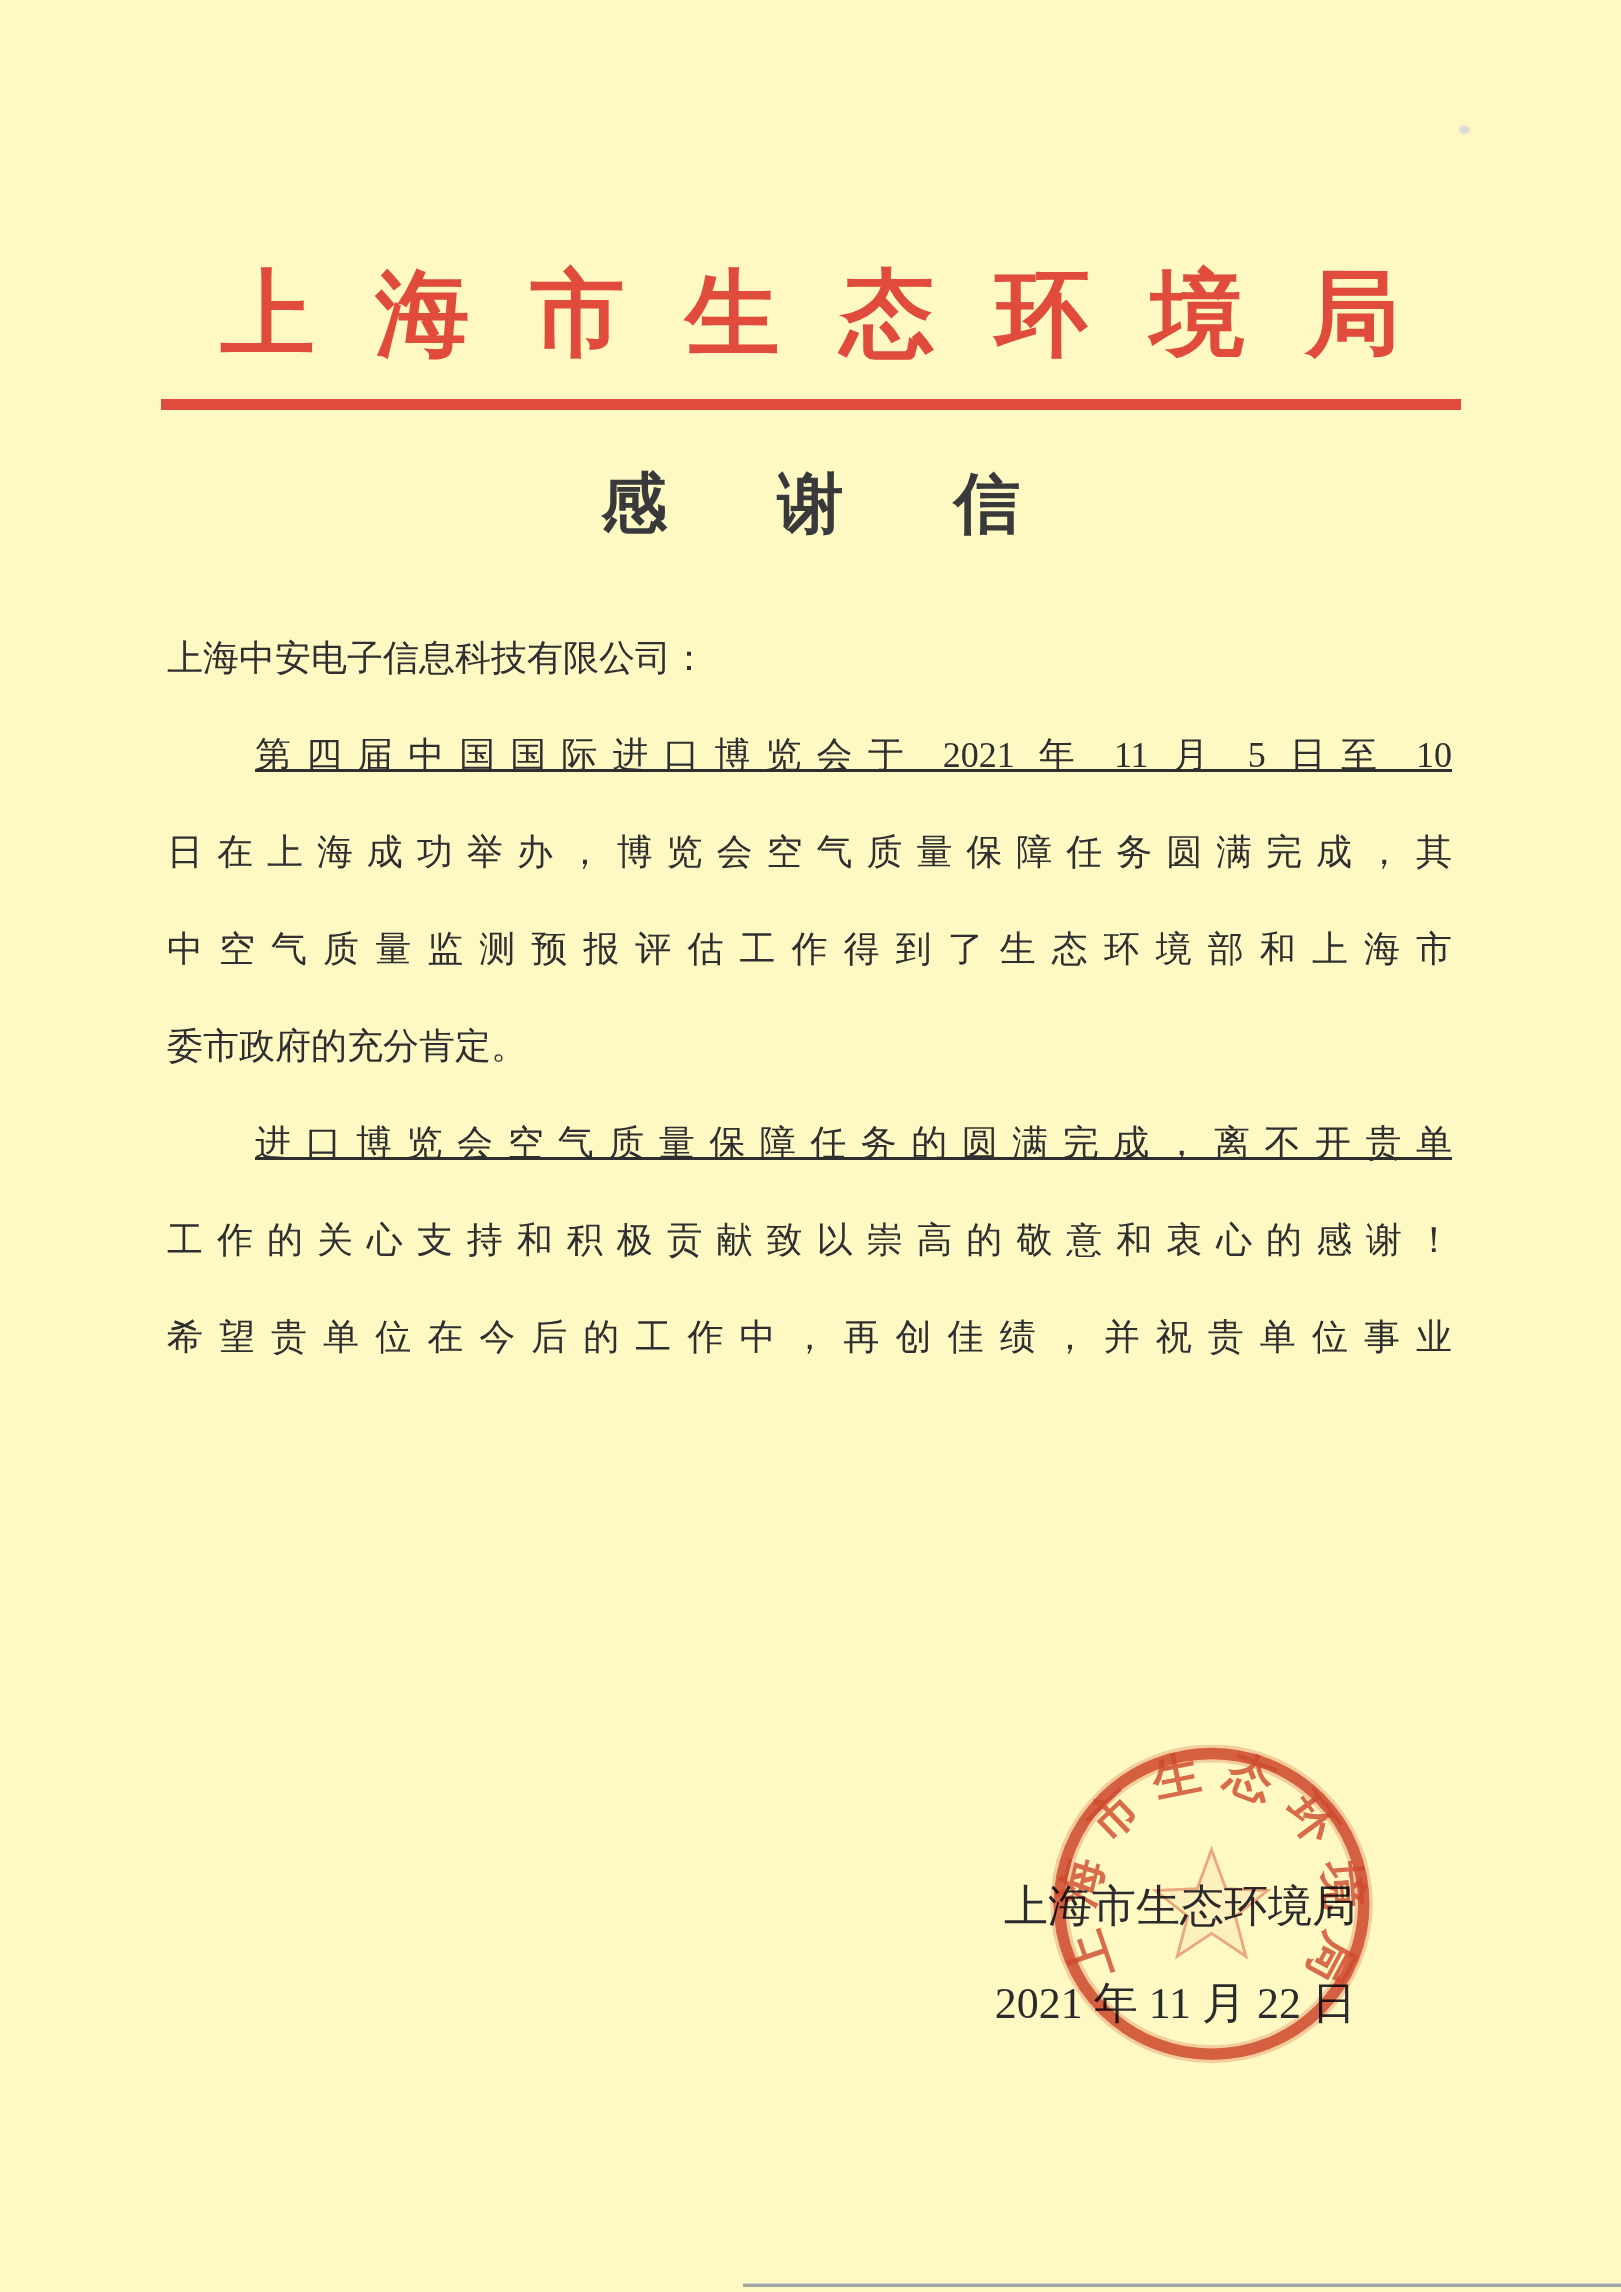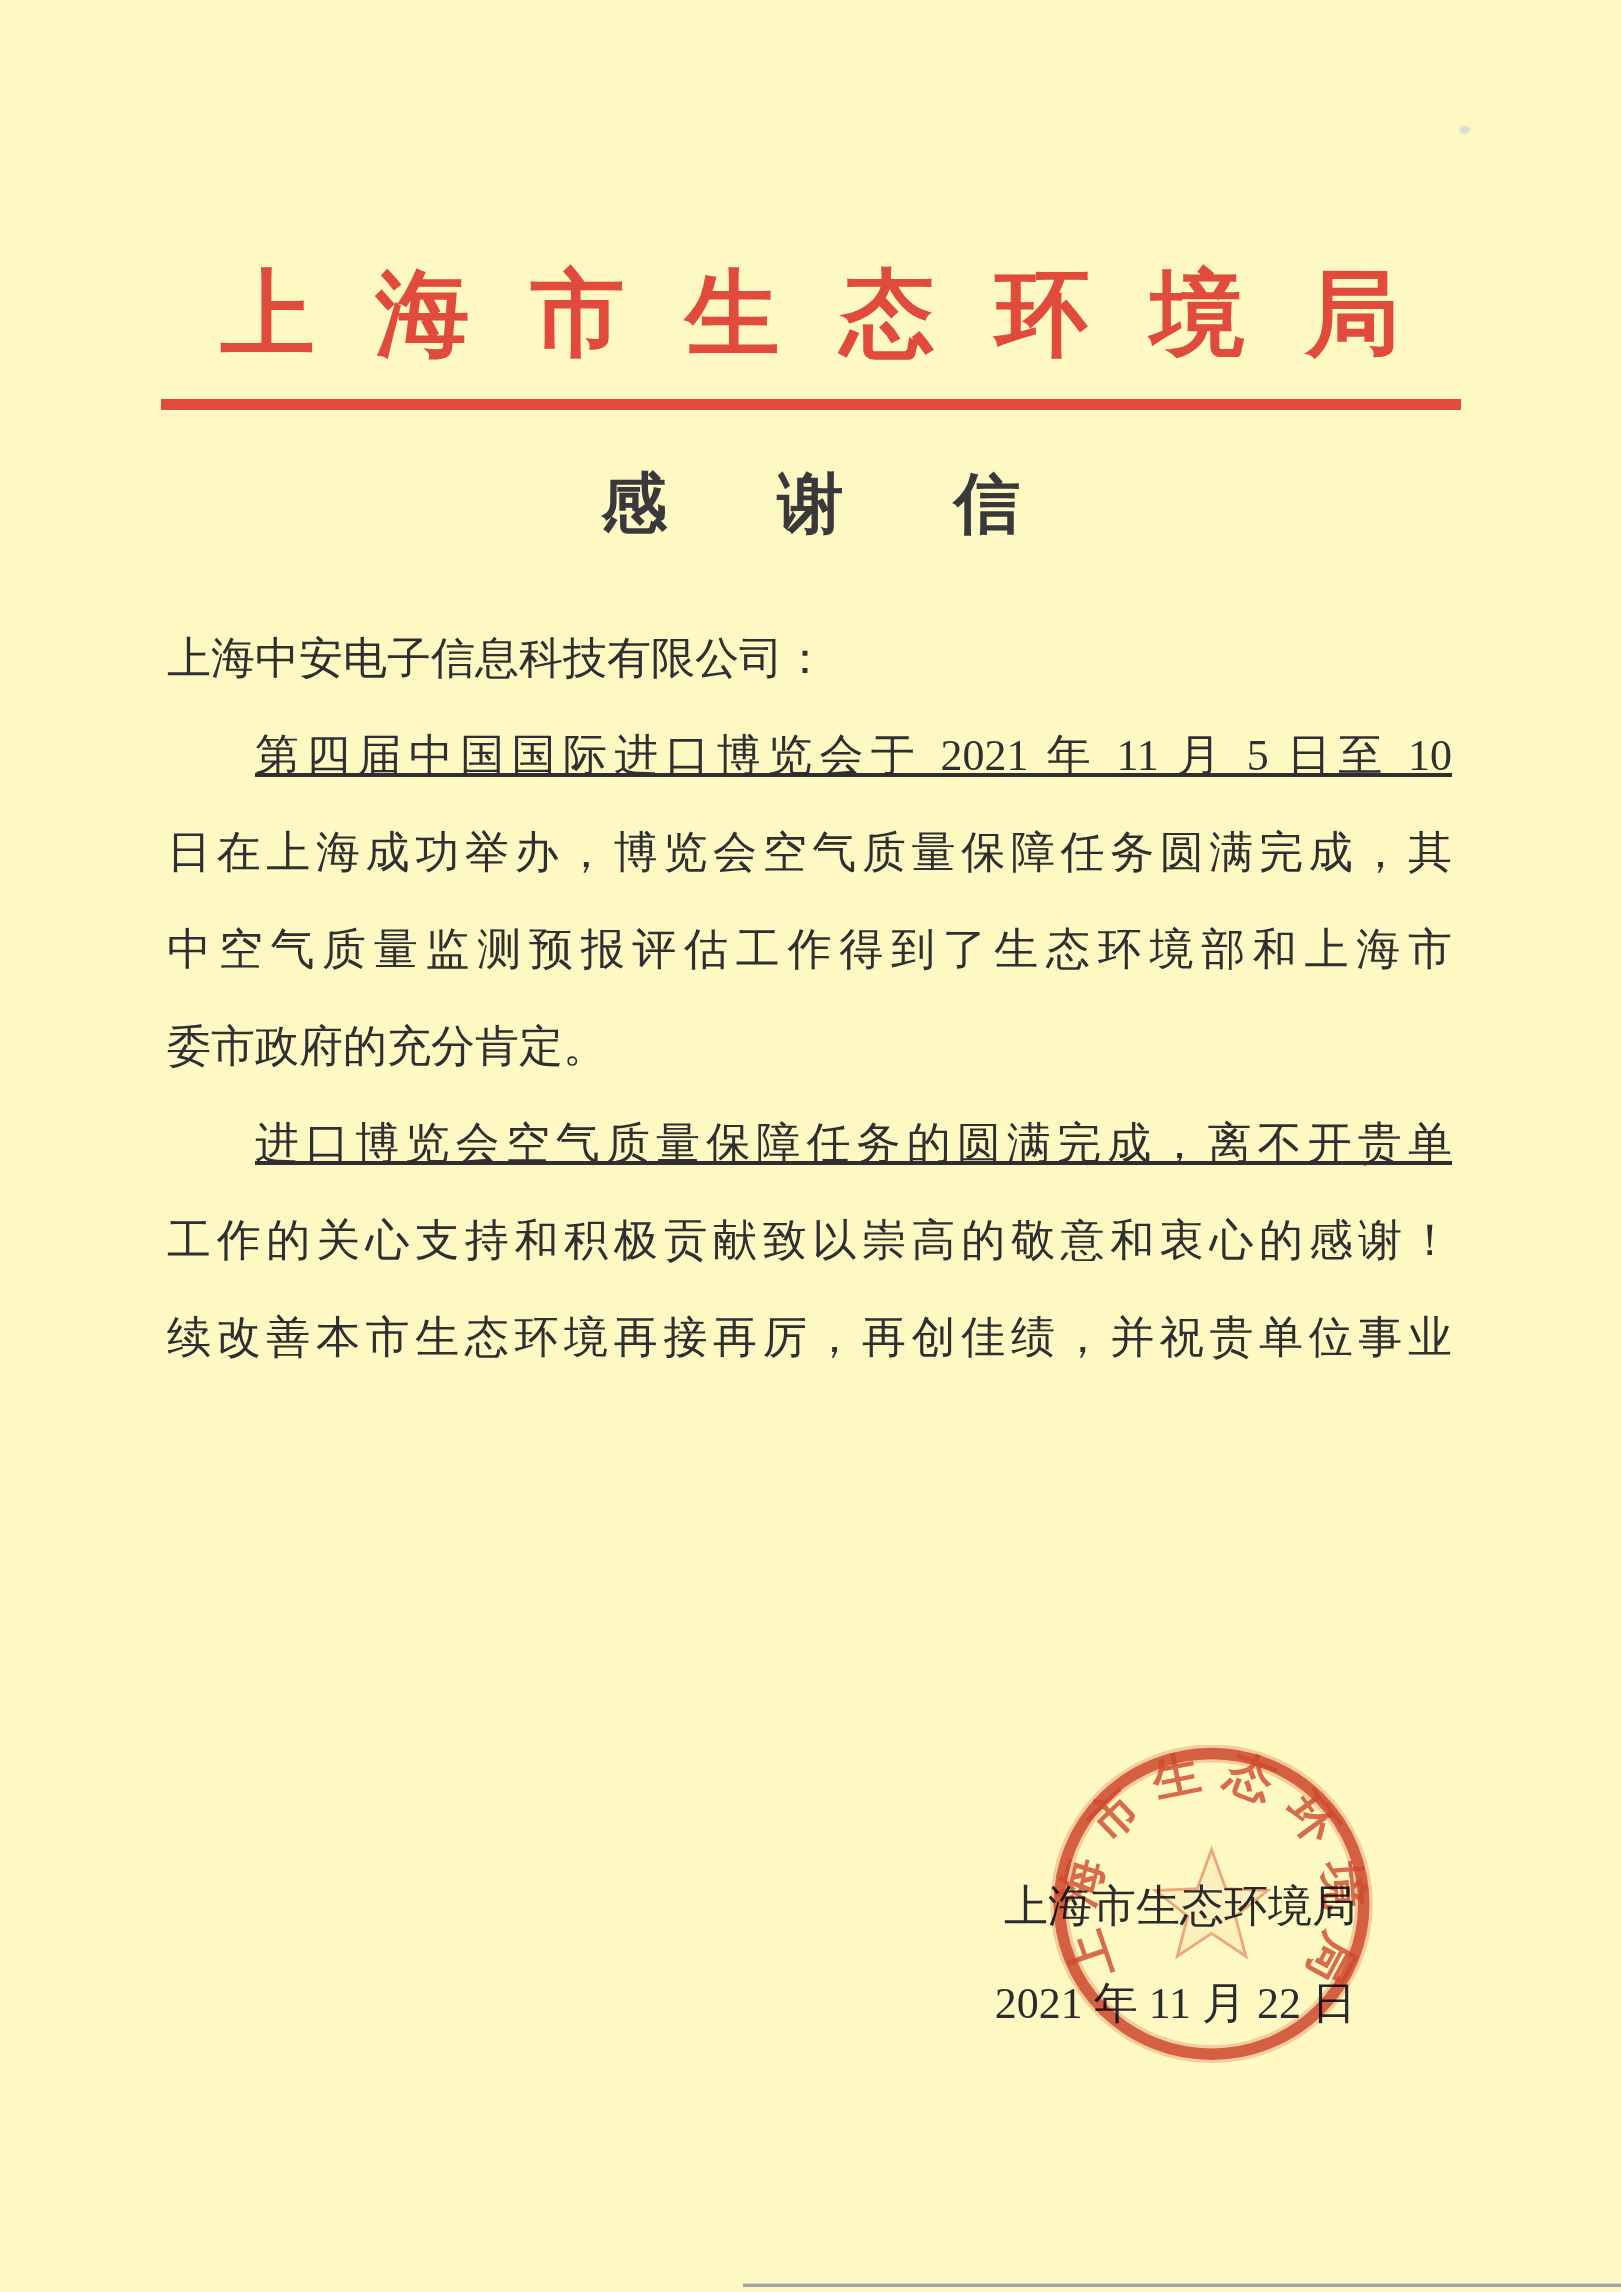--- a/index.html
+++ b/index.html
@@ -28,21 +28,21 @@
   .letter-title{
     position:absolute;left:0;right:0;top:459px;
     text-align:center;
     font-size:66px;font-weight:bold;color:#39393b;
     letter-spacing:47px;transform:translateX(23.5px);
     white-space:nowrap;
   }
   
   .body-text{
     position:absolute;left:167px;right:169px;top:610px;
-    font-size:44px;line-height:97px;color:#2f2f31;
+    font-size:36px;line-height:97px;color:#2f2f31;
   }
   .ln{min-height:97px;}
   .ln.fill{text-align:justify;text-align-last:justify;}
   .ln.indent{text-indent:88px;text-decoration:underline;}
   
   .sig-block{
     position:absolute;right:265px;top:1858px;
     text-align:right;
     font-size:44px;line-height:97px;color:#2b2b2d;
     white-space:nowrap;
@@ -79,21 +79,21 @@
   <div class="letter-title">感 谢 信</div>
 
   <div class="body-text">
     <div class="ln">上海中安电子信息科技有限公司：</div>
     <div class="ln indent fill">第四届中国国际进口博览会于 2021 年 11 月 5 日至 10</div>
     <div class="ln fill">日在上海成功举办，博览会空气质量保障任务圆满完成，其</div>
     <div class="ln fill">中空气质量监测预报评估工作得到了生态环境部和上海市</div>
     <div class="ln">委市政府的充分肯定。</div>
     <div class="ln indent fill">进口博览会空气质量保障任务的圆满完成，离不开贵单</div>
     <div class="ln fill">工作的关心支持和积极贡献致以崇高的敬意和衷心的感谢！</div>
-    <div class="ln fill">续改善本市生态环境再接再厉，再创佳绩，并祝贵单位事业</div>
+    <div class="ln fill">希望贵单位在今后的工作中，再创佳绩，并祝贵单位事业</div>
   </div>
 
   <div class="sig-block">
     <div>上海市生态环境局</div>
     <div>2021 年 11 月 22 日</div>
   </div>
 
   <svg class="seal" viewBox="0 0 350 350" aria-hidden="true">
     <ellipse cx="174" cy="167" rx="160" ry="158" fill="none" stroke="#d9604f" stroke-width="19" opacity="0.28"></ellipse>
     <ellipse cx="174" cy="167" rx="160" ry="158" fill="none" stroke="#cf4a3a" stroke-width="12" opacity="0.82"></ellipse>

